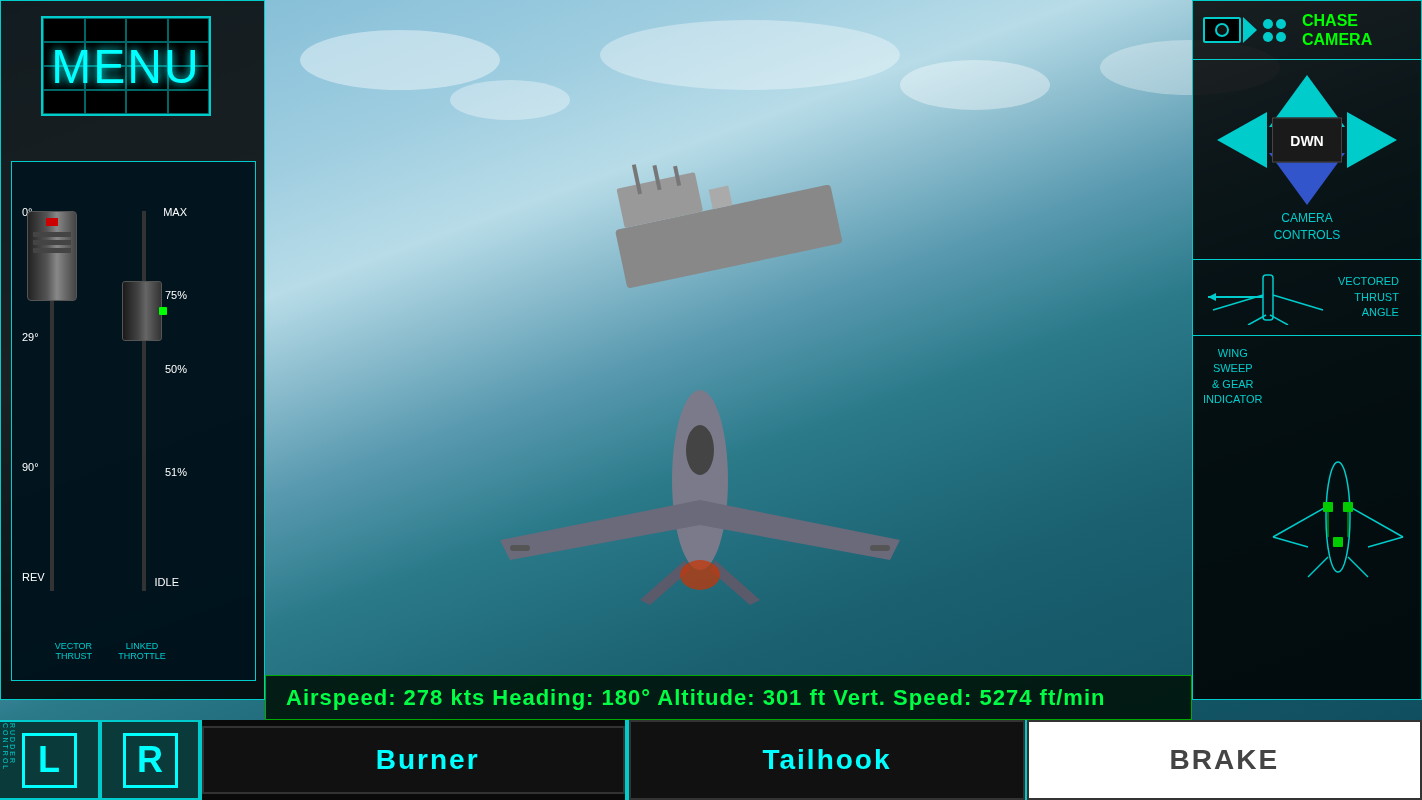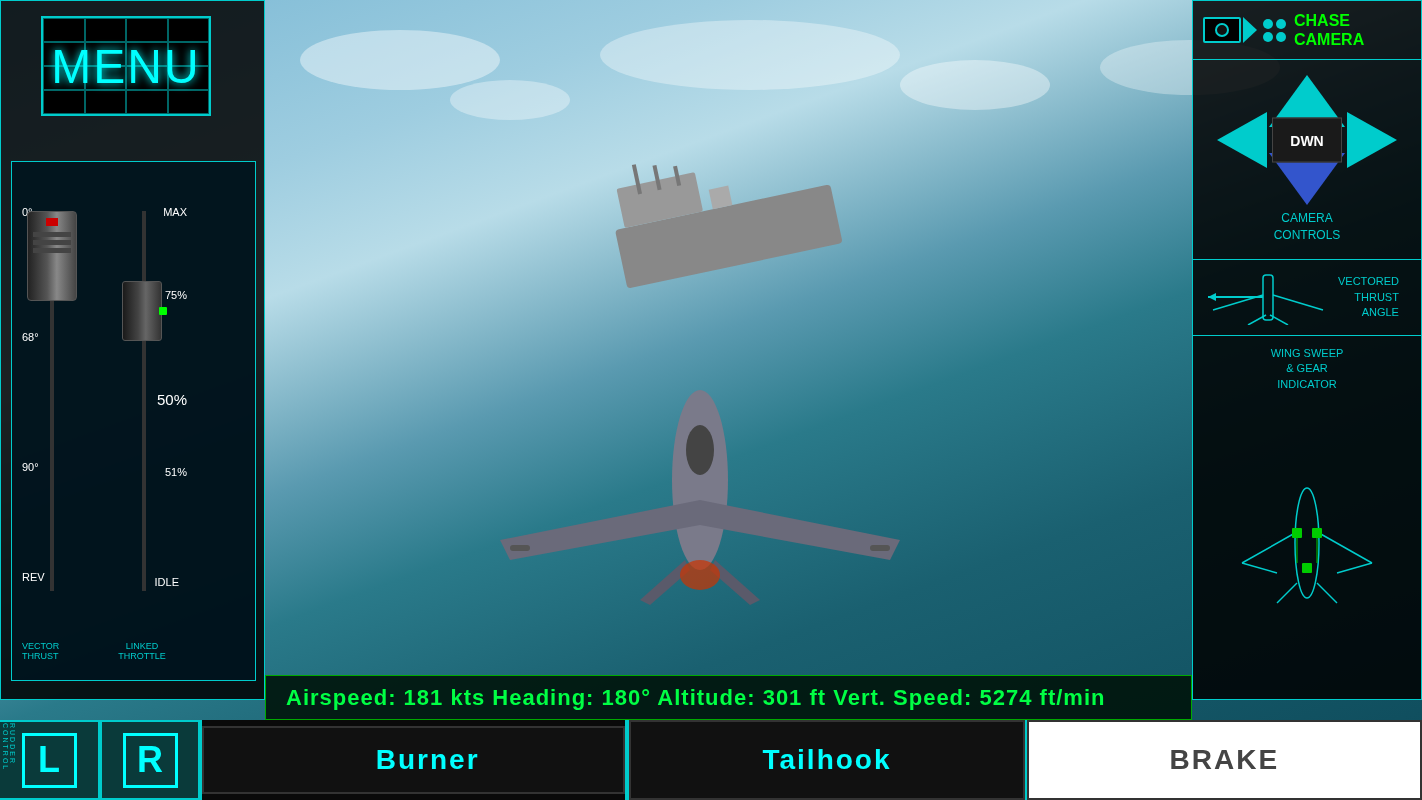--- a/index.html
+++ b/index.html
@@ -320,59 +320,59 @@
       <span id="menu-btn-text">MENU</span>
     </div>
 
     <div id="controls-area">
 
       <div style="position:relative;width:70px;height:480px;">
 
         <div style="position:absolute;left:28px;top:30px;width:4px;height:380px;background:#333;"></div>
 
         <span style="position:absolute;left:0;top:25px;color:#fff;font-size:11px;">0°</span>
-        <span style="position:absolute;left:0;top:150px;color:#fff;font-size:11px;">68°</span>
+        <span style="position:absolute;left:0;top:150px;color:#fff;font-size:11px;">29°</span>
         <span style="position:absolute;left:0;top:280px;color:#fff;font-size:11px;">90°</span>
         <span style="position:absolute;left:0;top:390px;color:#fff;font-size:11px;">REV</span>
 
         <div style="position:absolute;left:5px;top:30px;width:50px;height:90px;background:linear-gradient(90deg,#222 0%,#555 40%,#888 60%,#444 100%);border:1px solid #555;border-radius:4px;">
           <div style="width:12px;height:8px;background:#cc0000;margin:6px auto;"></div>
           <div style="width:38px;height:5px;background:#444;margin:3px auto;"></div>
           <div style="width:38px;height:5px;background:#444;margin:3px auto;"></div>
           <div style="width:38px;height:5px;background:#444;margin:3px auto;"></div>
         </div>
 
-        <span style="position:absolute;bottom:0;left:0;color:#00cccc;font-size:9px;text-align:left;width:70px;white-space:pre-line;">VECTOR
+        <span style="position:absolute;bottom:0;left:0;color:#00cccc;font-size:9px;text-align:right;width:70px;white-space:pre-line;">VECTOR
 THRUST</span>
       </div>
 
       <div style="position:relative;width:80px;height:480px;margin-left:10px;">
 
         <div style="position:absolute;left:35px;top:30px;width:4px;height:380px;background:#333;"></div>
 
         <span style="position:absolute;right:0;top:25px;color:#fff;font-size:11px;">MAX</span>
         <span style="position:absolute;right:0;top:108px;color:#fff;font-size:11px;">75%</span>
-        <span style="position:absolute;right:0;top:210px;color:#fff;font-size:15px;">50%</span>
+        <span style="position:absolute;right:0;top:182px;color:#fff;font-size:11px;">50%</span>
         <span style="position:absolute;right:0;top:285px;color:#fff;font-size:11px;">51%</span>
         <span style="position:absolute;right:8px;top:395px;color:#fff;font-size:11px;">IDLE</span>
 
         <div style="position:absolute;left:15px;top:100px;width:40px;height:60px;background:linear-gradient(90deg,#1a1a1a 0%,#444 40%,#666 60%,#333 100%);border:1px solid #555;border-radius:3px;cursor:pointer;">
           <div style="position:absolute;right:-6px;top:25px;width:8px;height:8px;background:#00ff00;border-radius:1px;"></div>
         </div>
 
         <span style="position:absolute;bottom:0;left:0;color:#00cccc;font-size:9px;text-align:center;width:70px;white-space:pre-line;">LINKED
 THROTTLE</span>
       </div>
 
     </div>
   </div>
 
   <div id="right-panel">
 
-    <div style="padding:10px;display:flex;align-items:center;gap:8px;border-bottom:1px solid #00cccc;">
+    <div style="padding:10px;display:flex;align-items:center;gap:16px;border-bottom:1px solid #00cccc;">
 
       <div style="display:flex;align-items:center;gap:2px;">
         <div style="width:38px;height:26px;background:#000;border:2px solid #00cccc;border-radius:2px;position:relative;">
           <div style="position:absolute;width:14px;height:14px;background:#111;border:2px solid #00cccc;border-radius:50%;top:4px;left:10px;"></div>
         </div>
         <div style="width:0;height:0;border-top:13px solid transparent;border-bottom:13px solid transparent;border-left:14px solid #00cccc;"></div>
 
         <div style="display:flex;flex-direction:column;gap:3px;margin-left:4px;">
           <div style="display:flex;gap:3px;">
             <div style="width:10px;height:10px;background:#00cccc;border-radius:50%;"></div>
@@ -422,21 +422,21 @@
 
           <line x1="55" y1="22" x2="0" y2="22" stroke="#00cccc" stroke-width="2"></line>
           <polygon points="0,22 8,18 8,26" fill="#00cccc"></polygon>
         </g>
       </svg>
       <div style="color:#00cccc;font-size:11px;text-align:right;white-space:pre-line;line-height:1.4;">VECTORED
 THRUST
 ANGLE</div>
     </div>
 
-    <div style="padding:10px;flex:1;display:flex;flex-direction:column;">
+    <div style="padding:10px;flex:1;display:flex;flex-direction:row;">
       <div style="color:#00cccc;font-size:11px;text-align:center;white-space:pre-line;line-height:1.4;margin-bottom:5px;">WING SWEEP
 &amp; GEAR
 INDICATOR</div>
       <div style="flex:1;display:flex;align-items:center;justify-content:center;">
         <svg width="150" height="140">
 
           <g transform="translate(75,70)">
 
             <ellipse cx="0" cy="0" rx="12" ry="55" fill="none" stroke="#00cccc" stroke-width="1.5"></ellipse>
 
@@ -455,21 +455,21 @@
 
             <line x1="-10" y1="-10" x2="-10" y2="20" stroke="#00cc00" stroke-width="1"></line>
             <line x1="10" y1="-10" x2="10" y2="20" stroke="#00cc00" stroke-width="1"></line>
           </g>
         </svg>
       </div>
     </div>
   </div>
 
   <div id="stats-bar">
-    <span id="stats-text">Airspeed: 181 kts   Heading: 180°   Altitude: 301 ft   Vert. Speed: 5274 ft/min</span>
+    <span id="stats-text">Airspeed: 278 kts   Heading: 180°   Altitude: 301 ft   Vert. Speed: 5274 ft/min</span>
   </div>
 
   <div id="bottom-bar">
 
     <div class="rudder-wrapper">
       <div style="position:absolute;left:2px;top:3px;color:#00cccc;font-size:7px;writing-mode:vertical-rl;letter-spacing:2px;z-index:5;pointer-events:none;">RUDDER<br>CONTROL</div>
       <div id="rudder-left-btn">
         <div class="rudder-btn-letter">L</div>
       </div>
       <div id="rudder-right-btn">

